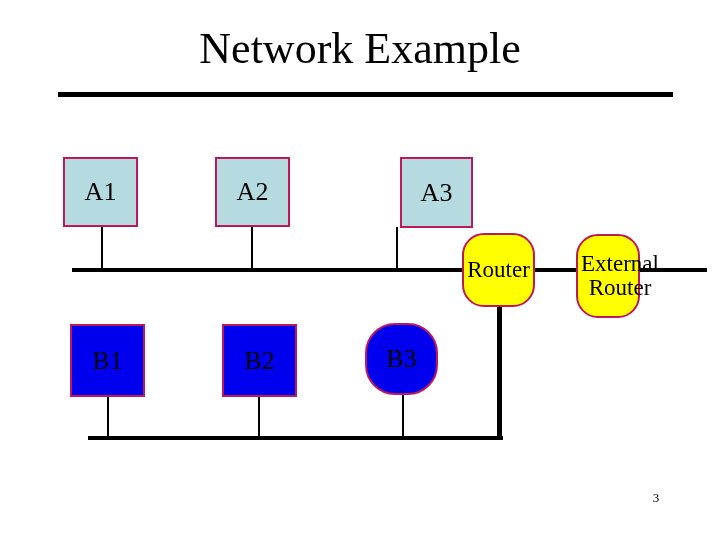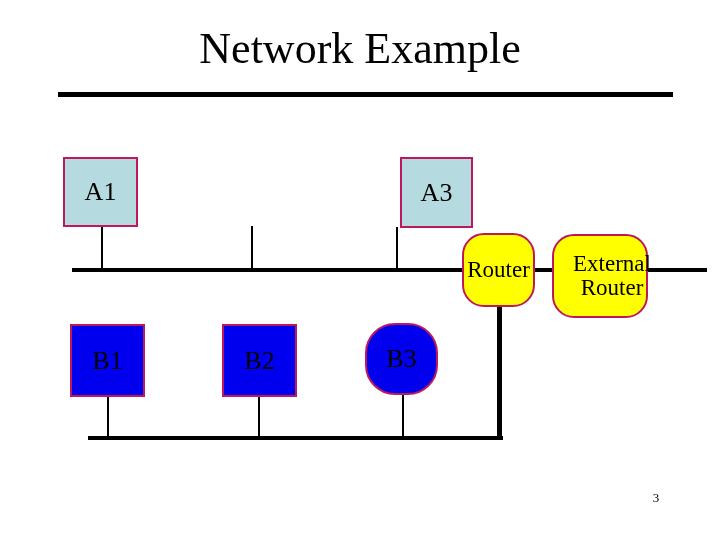--- a/index.html
+++ b/index.html
@@ -48,28 +48,31 @@
   <div class="vline stub-a1"></div>
   <div class="vline stub-a2"></div>
   <div class="vline stub-a3"></div>
   <div class="vline stub-b1"></div>
   <div class="vline stub-b2"></div>
   <div class="vline stub-b3"></div>
 
   <div class="node host-a" style="left:63px;top:157px;width:75px;height:70px;">
     <span>A1</span>
   </div>
+  <div class="node host-a" style="left:215px;top:157px;width:75px;height:70px;">
+    <span>A2</span>
+  </div>
   <div class="node host-a" style="left:360px;top:157px;width:73px;height:71px;margin-left:40px;">
     <span>A3</span>
   </div>
 
   <div class="node router" style="left:462px;top:233px;width:73px;height:74px;">
     <span>Router</span>
   </div>
-  <div class="node router" style="left:552px;top:234px;width:96px;height:84px;padding-left:24px;">
+  <div class="node router" style="left:576px;top:234px;width:64px;height:84px;padding-left:24px;">
     <span>
       <span style="display:block">External</span>
       <span style="display:block">Router</span>
     </span>
   </div>
 
   <div class="node host-b" style="left:70px;top:324px;width:75px;height:73px;">
     <span>B1</span>
   </div>
   <div class="node host-b" style="left:222px;top:324px;width:75px;height:73px;">

